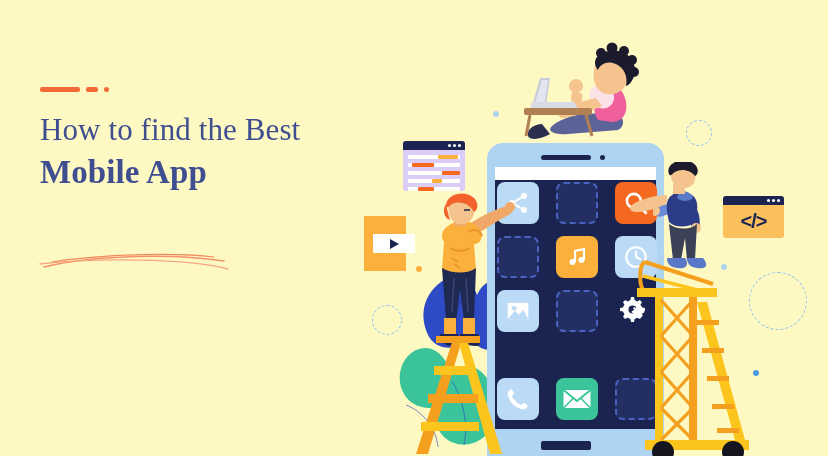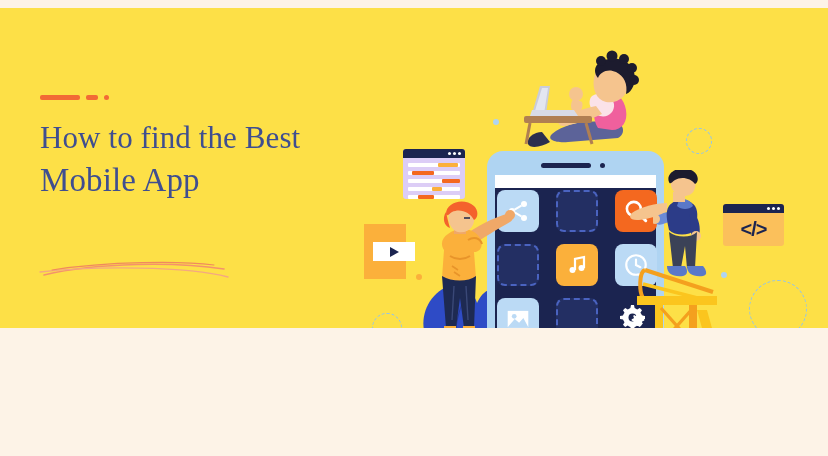--- a/index.html
+++ b/index.html
@@ -2,36 +2,36 @@
 <html><head>
 <meta charset="utf-8">
 <style>
   html,body{margin:0;padding:0;}
   body{
     width:828px;height:456px;overflow:hidden;
     background:#FDF3E7;
     font-family:"Liberation Sans", sans-serif;
     position:relative;
   }
-  .stage{position:absolute;inset:0;width:828px;height:320px;overflow:hidden;background:#fde047;margin-top:8px;}
+  .stage{position:absolute;inset:0;width:828px;height:456px;overflow:hidden;background:#fef9c3;}
 
   
   .text-block{position:absolute;left:40px;top:84px;width:330px;}
   .kicker{display:flex;align-items:center;gap:6px;height:10px;margin-bottom:17px;}
   .kicker .d1{width:40px;height:5px;background:#F26A35;border-radius:2px;}
   .kicker .d2{width:12px;height:5px;background:#F26A35;border-radius:2px;}
   .kicker .d3{width:5px;height:5px;background:#F26A35;border-radius:3px;}
 
   .headline{
     font-family:"Liberation Serif", serif;
     color:#3F4E90;
     margin:0;
   }
   .h-line1{font-size:31px;font-weight:400;line-height:1.24;letter-spacing:.1px;}
-  .h-line2{font-size:33px;font-weight:400;line-height:1.42;letter-spacing:.1px;}
+  .h-line2{font-size:33px;font-weight:700;line-height:1.42;letter-spacing:.1px;}
   .h-line3{font-size:33px;font-weight:700;line-height:1.42;letter-spacing:.1px;}
 
   .swoosh{position:absolute;left:38px;top:248px;width:200px;height:28px;}
 
   
   .illus{position:absolute;left:340px;top:0;width:488px;height:456px;}
   .abs{position:absolute;}
 
   
   .phone{

